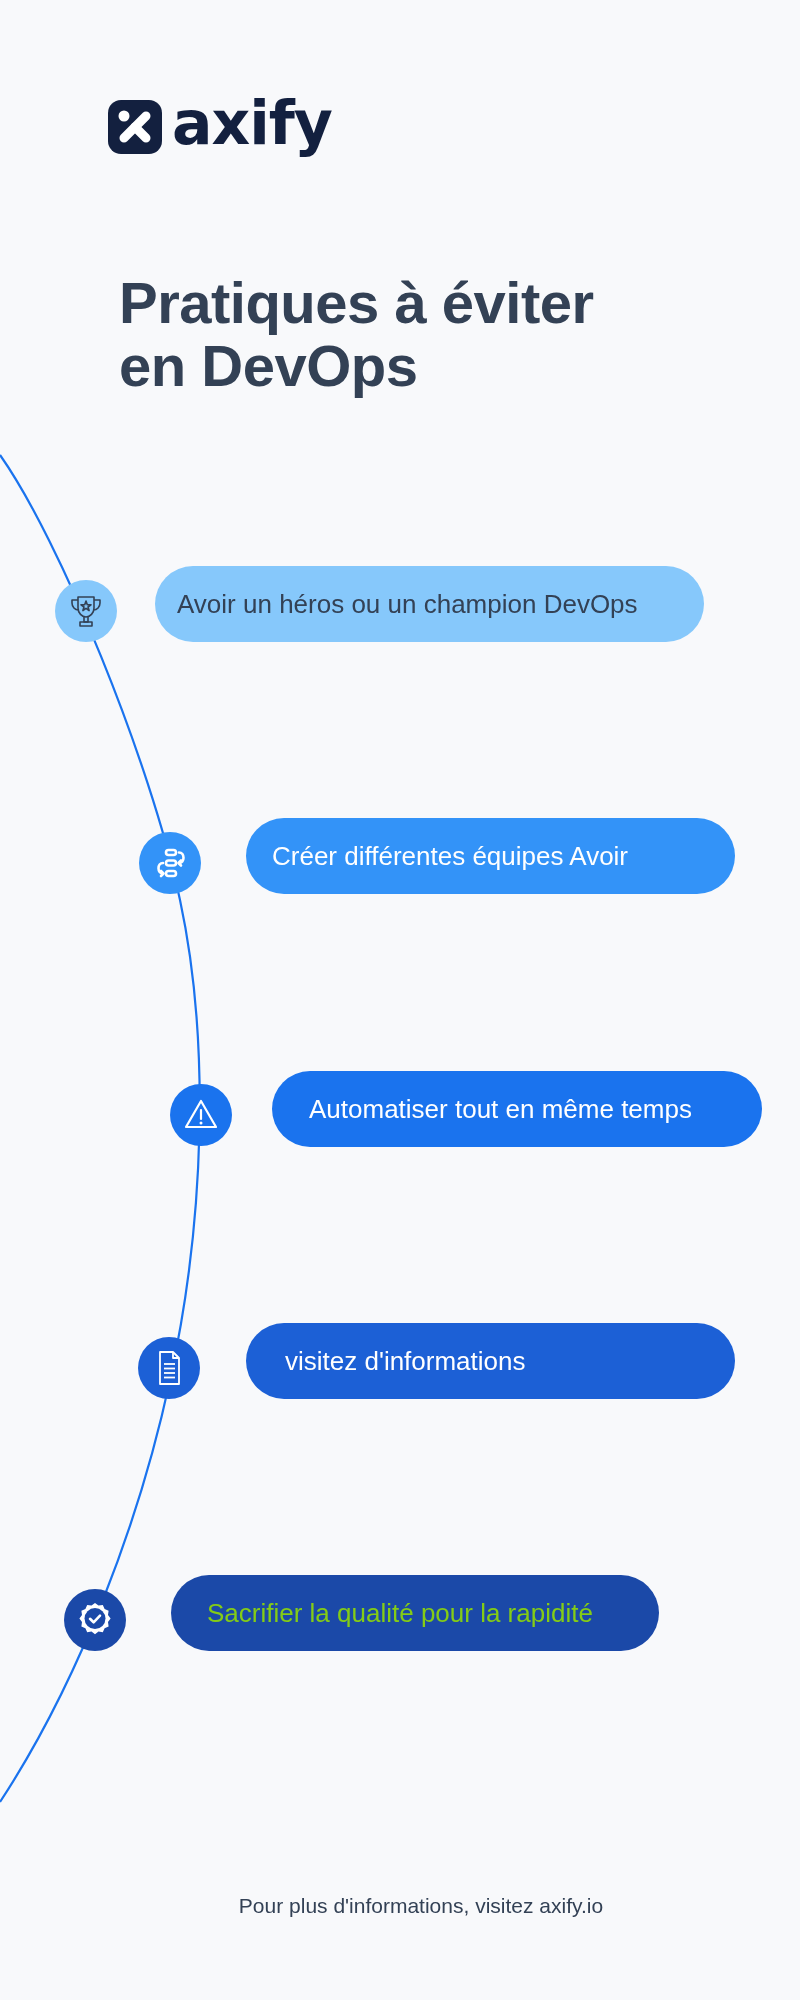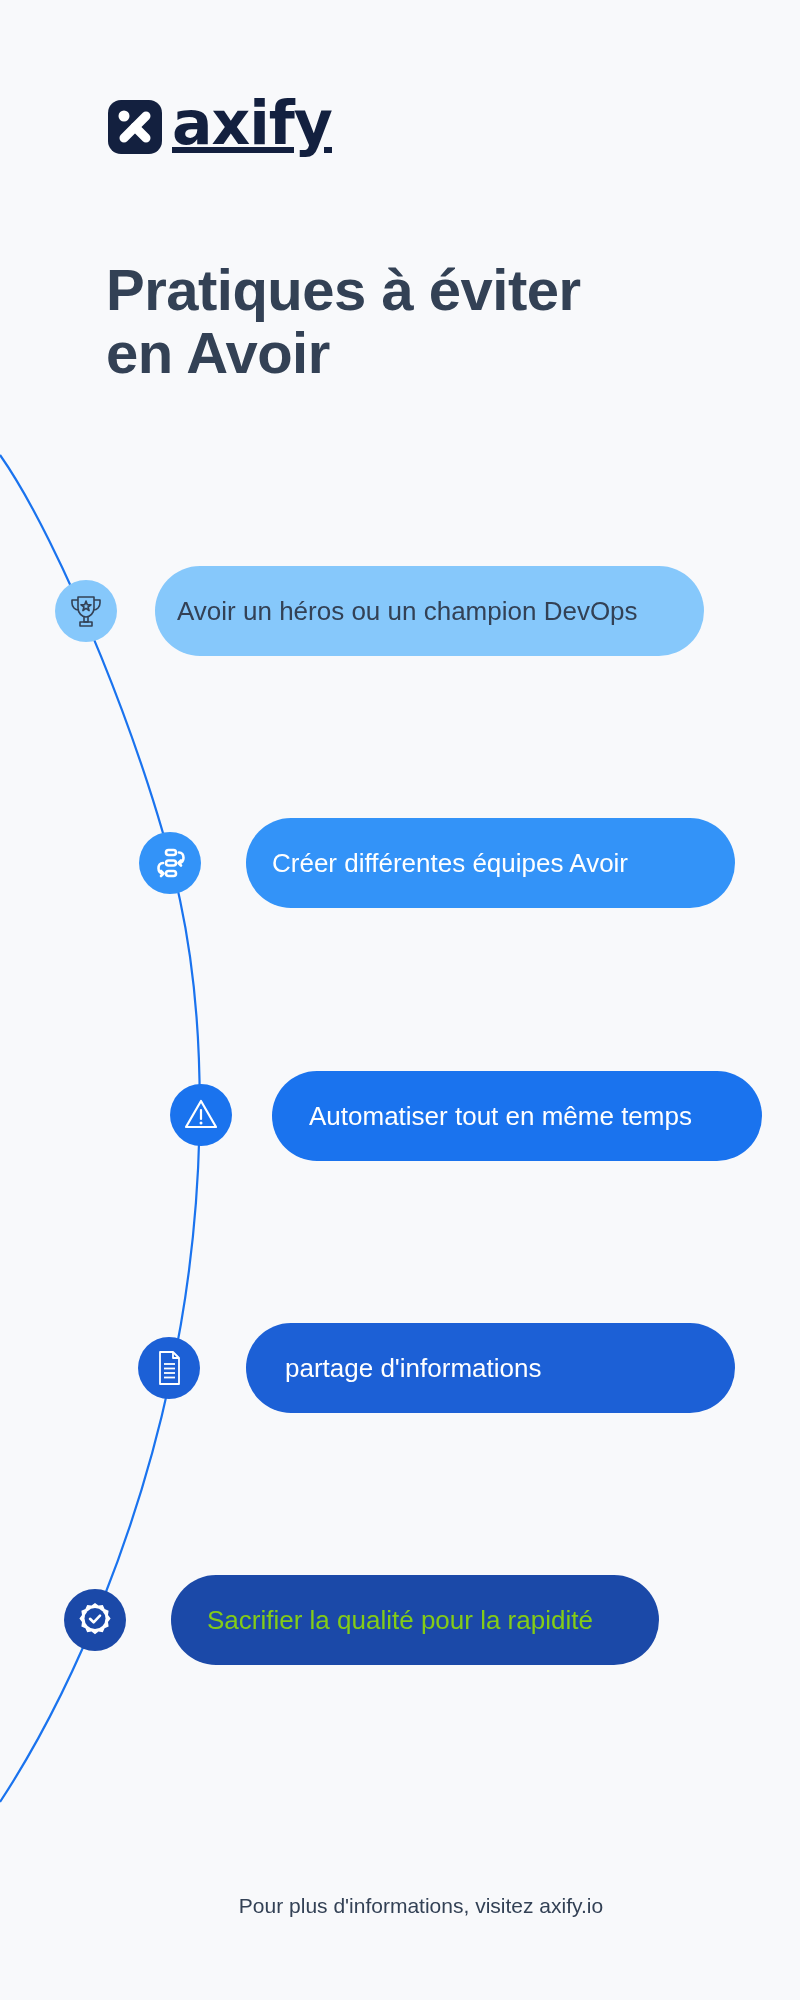--- a/index.html
+++ b/index.html
@@ -16,36 +16,36 @@
   }
   .logo-mark {
     width: 54px; height: 54px; border-radius: 13px;
     background: #13203f; position: relative;
   }
   .logo-mark svg { position: absolute; left: 0; top: 0; }
   .logo-text {
     font-family: "DejaVu Sans", sans-serif;
     font-size: 60px; font-weight: bold; color: #13203f;
     margin-left: 10px; line-height: 54px; letter-spacing: -1px;
-    position: relative; top: -4px; text-decoration: underline;
+    position: relative; top: -4px;
   }
   .title {
     position: absolute; left: 106px; top: 258px;
-    margin: 0;
+    margin: 13px;
     font-size: 58px; font-weight: bold; color: #334155;
     line-height: 63px; letter-spacing: -0.5px;
   }
   .title span { display: block; }
   .curve { position: absolute; left: 0; top: 0; }
   .node {
     position: absolute; width: 62px; height: 62px; border-radius: 50%;
     display: flex; align-items: center; justify-content: center;
   }
   .pill {
-    position: absolute; height: 90px; border-radius: 45px;
+    position: absolute; height: 76px; border-radius: 45px;
     display: flex; align-items: center; box-sizing: border-box;
     font-size: 26px; line-height: 30px;
   }
   .pill span { display: block; }
   .footer {
     position: absolute; left: 0; width: 842px; top: 1894px;
     text-align: center; font-size: 21px; color: #334155;
   }
 </style>
 </head>
@@ -57,21 +57,21 @@
       <line x1="16" y1="38" x2="38" y2="16" stroke="#ffffff" stroke-width="9" stroke-linecap="round"></line>
       <line x1="27" y1="27" x2="38" y2="38" stroke="#ffffff" stroke-width="9" stroke-linecap="round"></line>
       <circle cx="16" cy="16" r="5.5" fill="#ffffff"></circle>
     </svg>
   </div>
   <div class="logo-text">axify</div>
 </div>
 
 <h1 class="title">
   <span>Pratiques à éviter</span>
-  <span>en Avoir</span>
+  <span>en DevOps</span>
 </h1>
 
 <svg class="curve" width="800" height="2000">
   <path d="M 0 455 C 60 540, 150 760, 180 900 C 210 1040, 205 1220, 170 1380 C 140 1520, 80 1680, 0 1802" fill="none" stroke="#1a73ee" stroke-width="2.2"></path>
 </svg>
 
 <div class="node" style="left:55px; top:580px; background:#86c8fb;">
   <svg width="40" height="40" viewBox="0 0 40 40">
     <g fill="none" stroke="#334155" stroke-width="1.6" stroke-linejoin="round">
       <path d="M12 6 H28 V17 C28 22 24 26 20 26 C16 26 12 22 12 17 Z"></path>
@@ -124,21 +124,21 @@
       <path d="M24 4 V10 H30"></path>
       <line x1="15" y1="16" x2="26" y2="16"></line>
       <line x1="15" y1="20.5" x2="26" y2="20.5"></line>
       <line x1="15" y1="25" x2="26" y2="25"></line>
       <line x1="15" y1="29.5" x2="26" y2="29.5"></line>
     </g>
   </svg>
 </div>
 <div class="pill" style="left:246px; top:1323px; width:489px; background:#1c60d6; color:#ffffff; padding-left:39px;">
   <div>
-    <span>partage d'informations</span>
+    <span>visitez d'informations</span>
   </div>
 </div>
 
 <div class="node" style="left:64px; top:1589px; background:#1b49a8;">
   <svg width="42" height="42" viewBox="0 0 42 42">
     <path d="M21 4 L24.5 6.6 L28.8 6 L30.6 10 L34.6 11.8 L34 16.1 L36.6 19.6 L34 23.1 L34.6 27.4 L30.6 29.2 L28.8 33.2 L24.5 32.6 L21 35.2 L17.5 32.6 L13.2 33.2 L11.4 29.2 L7.4 27.4 L8 23.1 L5.4 19.6 L8 16.1 L7.4 11.8 L11.4 10 L13.2 6 L17.5 6.6 Z" fill="#ffffff"></path>
     <circle cx="21" cy="19.6" r="10.5" fill="#1b49a8"></circle>
     <path d="M16 19.8 L19.6 23.3 L26 16.6" fill="none" stroke="#ffffff" stroke-width="2.6" stroke-linecap="round" stroke-linejoin="round"></path>
   </svg>
 </div>

